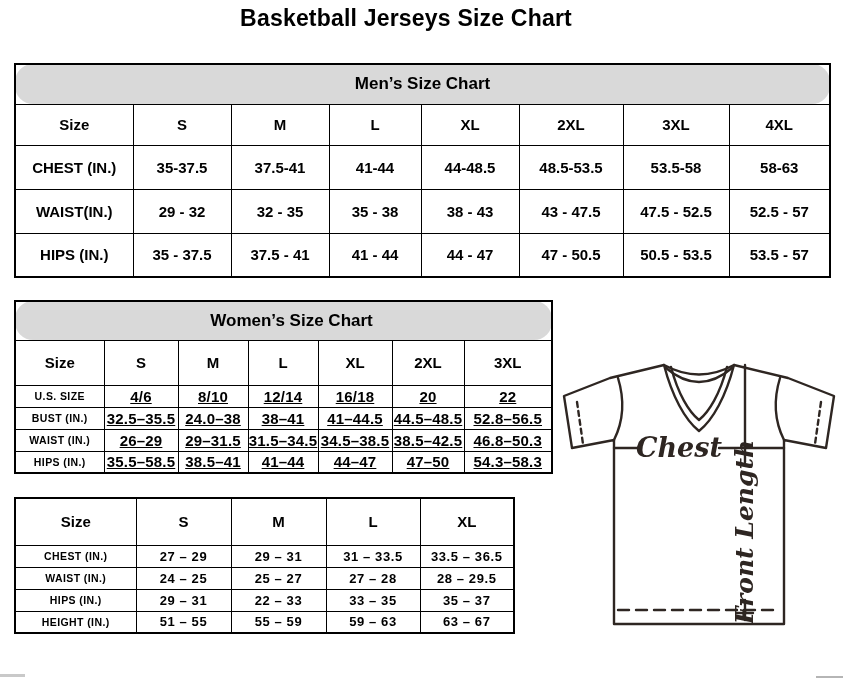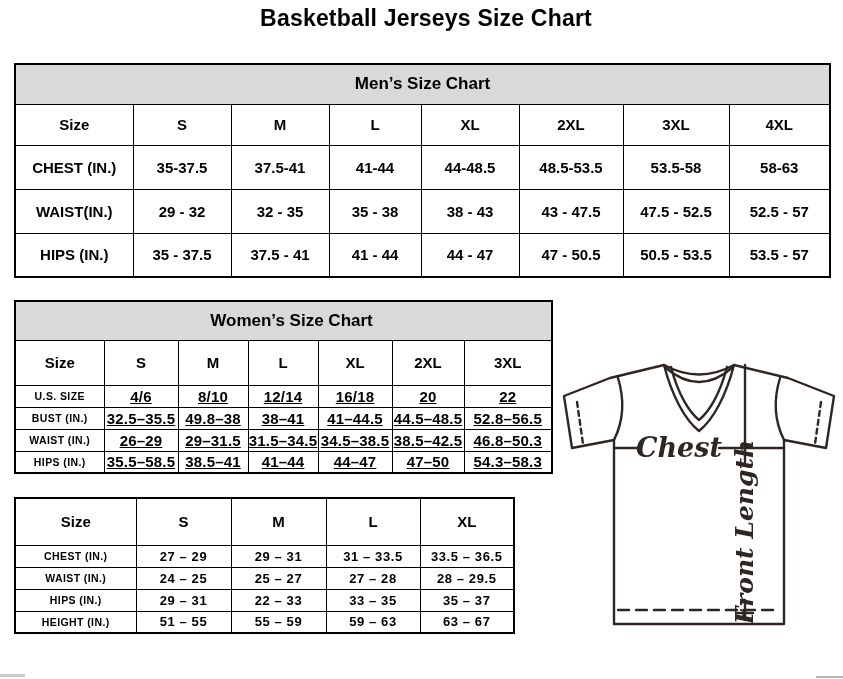--- a/index.html
+++ b/index.html
@@ -6,32 +6,31 @@
   html,body { background:#ffffff; }
   .canvas {
     position:relative; width:843px; height:679px;
     background:#ffffff; overflow:hidden;
     font-family:"Liberation Sans", sans-serif; color:#000;
   }
   .page-title {
     position:absolute; top:5px; left:0; width:812px;
     text-align:center; font-size:23px; font-weight:700;
     letter-spacing:0.2px;
-    margin-left:20px;
   }
   table.size-table {
     position:absolute; border-collapse:collapse; table-layout:fixed;
     border:2px solid #000;
   }
   table.size-table th, table.size-table td {
     border:1px solid #000; text-align:center; vertical-align:middle;
     font-weight:700; padding:0;
   }
   .tbl-title {
-    background:#d9d9d9; font-size:17px; font-weight:700;
+    background:#d9d9d9; font-size:17px; font-weight:700;border-radius:18px;
   }
   
   #mens-table { left:14px; top:63px; width:815px; }
   #mens-table .row-title th { height:40px; }
   #mens-table .row-cols th { height:41px; font-size:15px; }
   #mens-table tbody tr { height:44px; }
   #mens-table tbody th, #mens-table tbody td { font-size:15px; }
   
   #womens-table { left:14px; top:300px; width:537px; }
   #womens-table .row-title th { height:39px;padding-left:16px; }
@@ -150,21 +149,21 @@
           <td>4/6</td>
           <td>8/10</td>
           <td>12/14</td>
           <td>16/18</td>
           <td>20</td>
           <td>22</td>
         </tr>
         <tr>
           <th>BUST (IN.)</th>
           <td>32.5–35.5</td>
-          <td>49.8–38</td>
+          <td>24.0–38</td>
           <td>38–41</td>
           <td>41–44.5</td>
           <td>44.5–48.5</td>
           <td>52.8–56.5</td>
         </tr>
         <tr>
           <th>WAIST (IN.)</th>
           <td>26–29</td>
           <td>29–31.5</td>
           <td>31.5–34.5</td>

